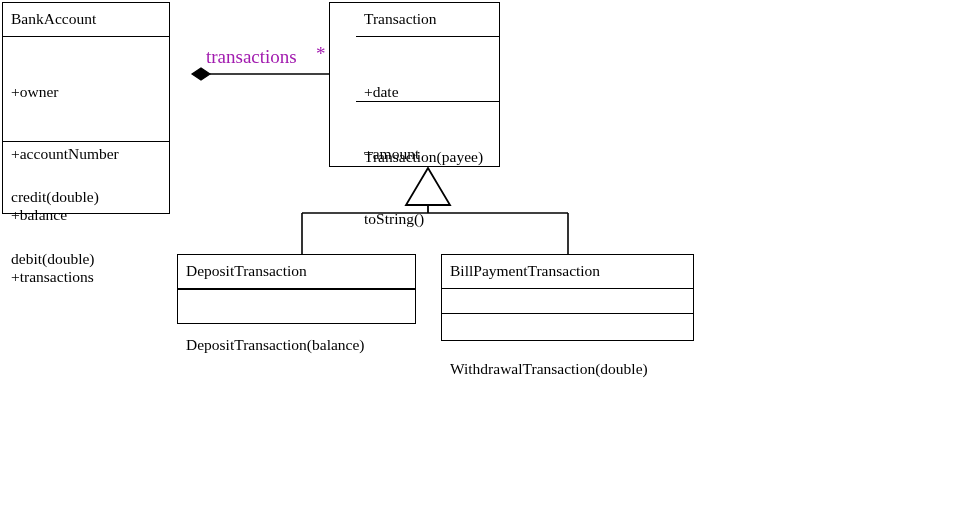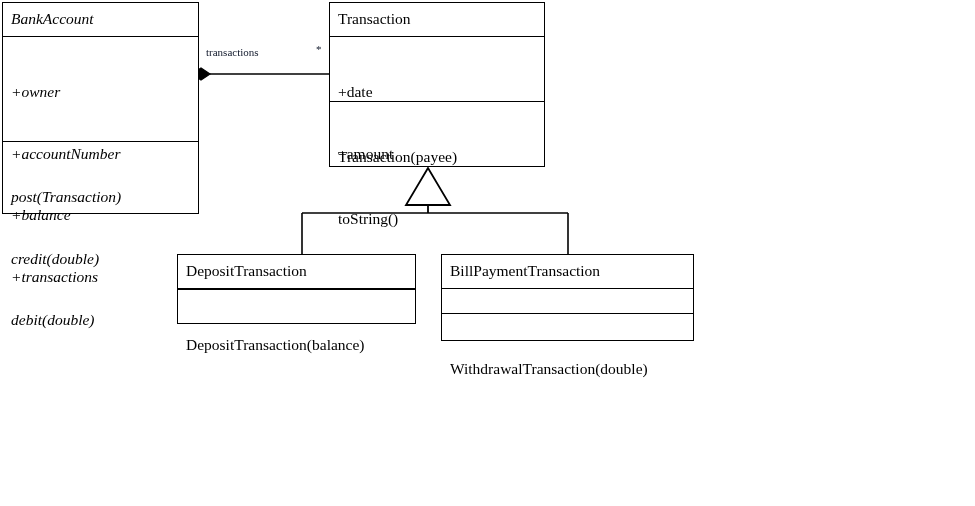--- a/index.html
+++ b/index.html
@@ -51,22 +51,22 @@
     position: absolute;
     left: 0;
     top: 0;
     width: 975px;
     height: 506px;
     pointer-events: none;
     overflow: visible;
   }
   .edge-label {
     position: absolute;
-    font-size: 11px;
-    color: #0f172a;
+    font-size: 19px;
+    color: #a21caf;
     white-space: pre;
   }
 </style>
 </head>
 <body>
 
 <div id="canvas">
 
   <svg class="edge-svg" viewBox="0 0 975 506" xmlns="http://www.w3.org/2000/svg">
 
@@ -80,36 +80,35 @@
       <line x1="428" y1="205" x2="428" y2="213" stroke="#000000" stroke-width="1.8"></line>
       <line x1="302" y1="213" x2="568" y2="213" stroke="#000000" stroke-width="1.6"></line>
       <line x1="302" y1="213" x2="302" y2="255" stroke="#000000" stroke-width="1.6"></line>
       <line x1="568" y1="213" x2="568" y2="255" stroke="#000000" stroke-width="1.6"></line>
     </g>
   </svg>
 
   <div class="edge-label" style="left:206px; top:46px;">transactions</div>
   <div class="edge-label" style="left:316px; top:43px;">*</div>
 
-  <div class="uml-class" style="left:2px; top:2px; width:197px; height:212px;font-style:italic;">
+  <div class="uml-class" style="left:2px; top:2px; width:168px; height:212px;">
     <div class="compartment title">BankAccount</div>
     <div class="compartment" style="height:105px;">
       <span class="member-line">+owner</span>
       <span class="member-line">+accountNumber</span>
       <span class="member-line">+balance</span>
       <span class="member-line">+transactions</span>
     </div>
     <div class="compartment" style="flex:1;">
-      <span class="member-line">post(Transaction)</span>
       <span class="member-line">credit(double)</span>
       <span class="member-line">debit(double)</span>
     </div>
   </div>
 
-  <div class="uml-class" style="left:329px; top:2px; width:216px; height:165px;">
+  <div class="uml-class" style="left:329px; top:2px; width:171px; height:165px;padding-left:26px;">
     <div class="compartment title">Transaction</div>
     <div class="compartment" style="height:65px;">
       <span class="member-line">+date</span>
       <span class="member-line">+amount</span>
     </div>
     <div class="compartment" style="flex:1;">
       <span class="member-line">Transaction(payee)</span>
       <span class="member-line">toString()</span>
     </div>
   </div>

